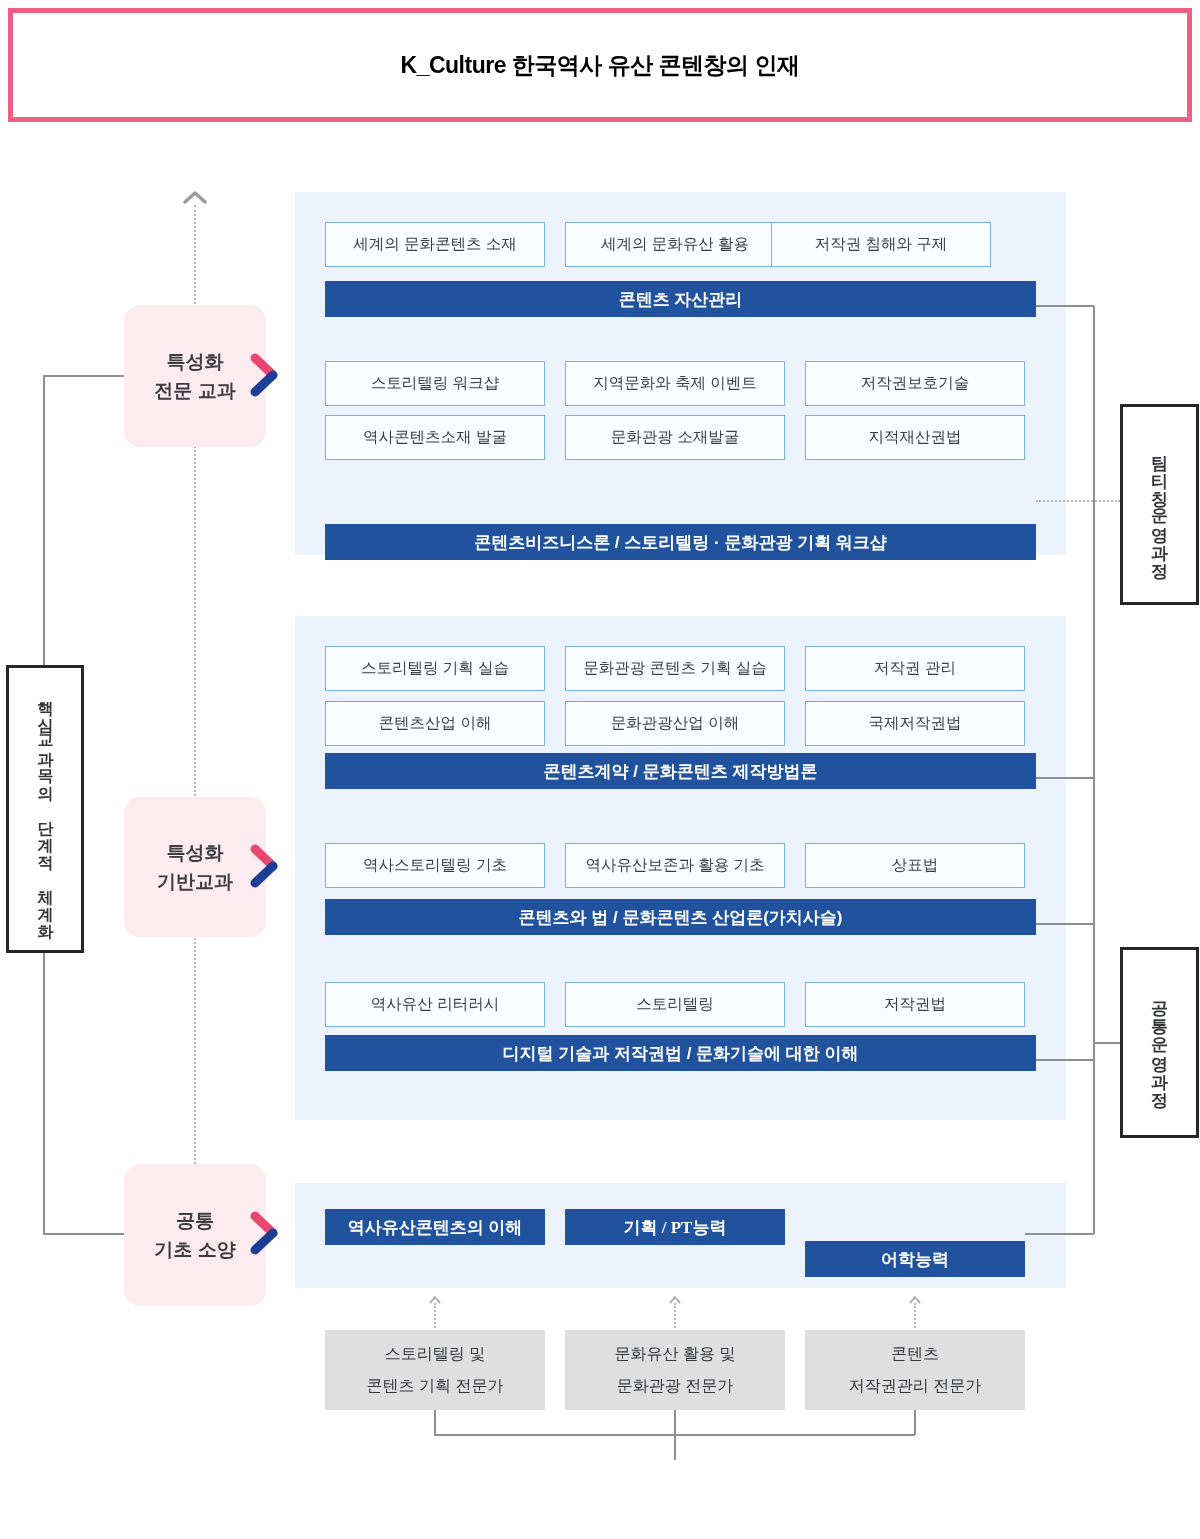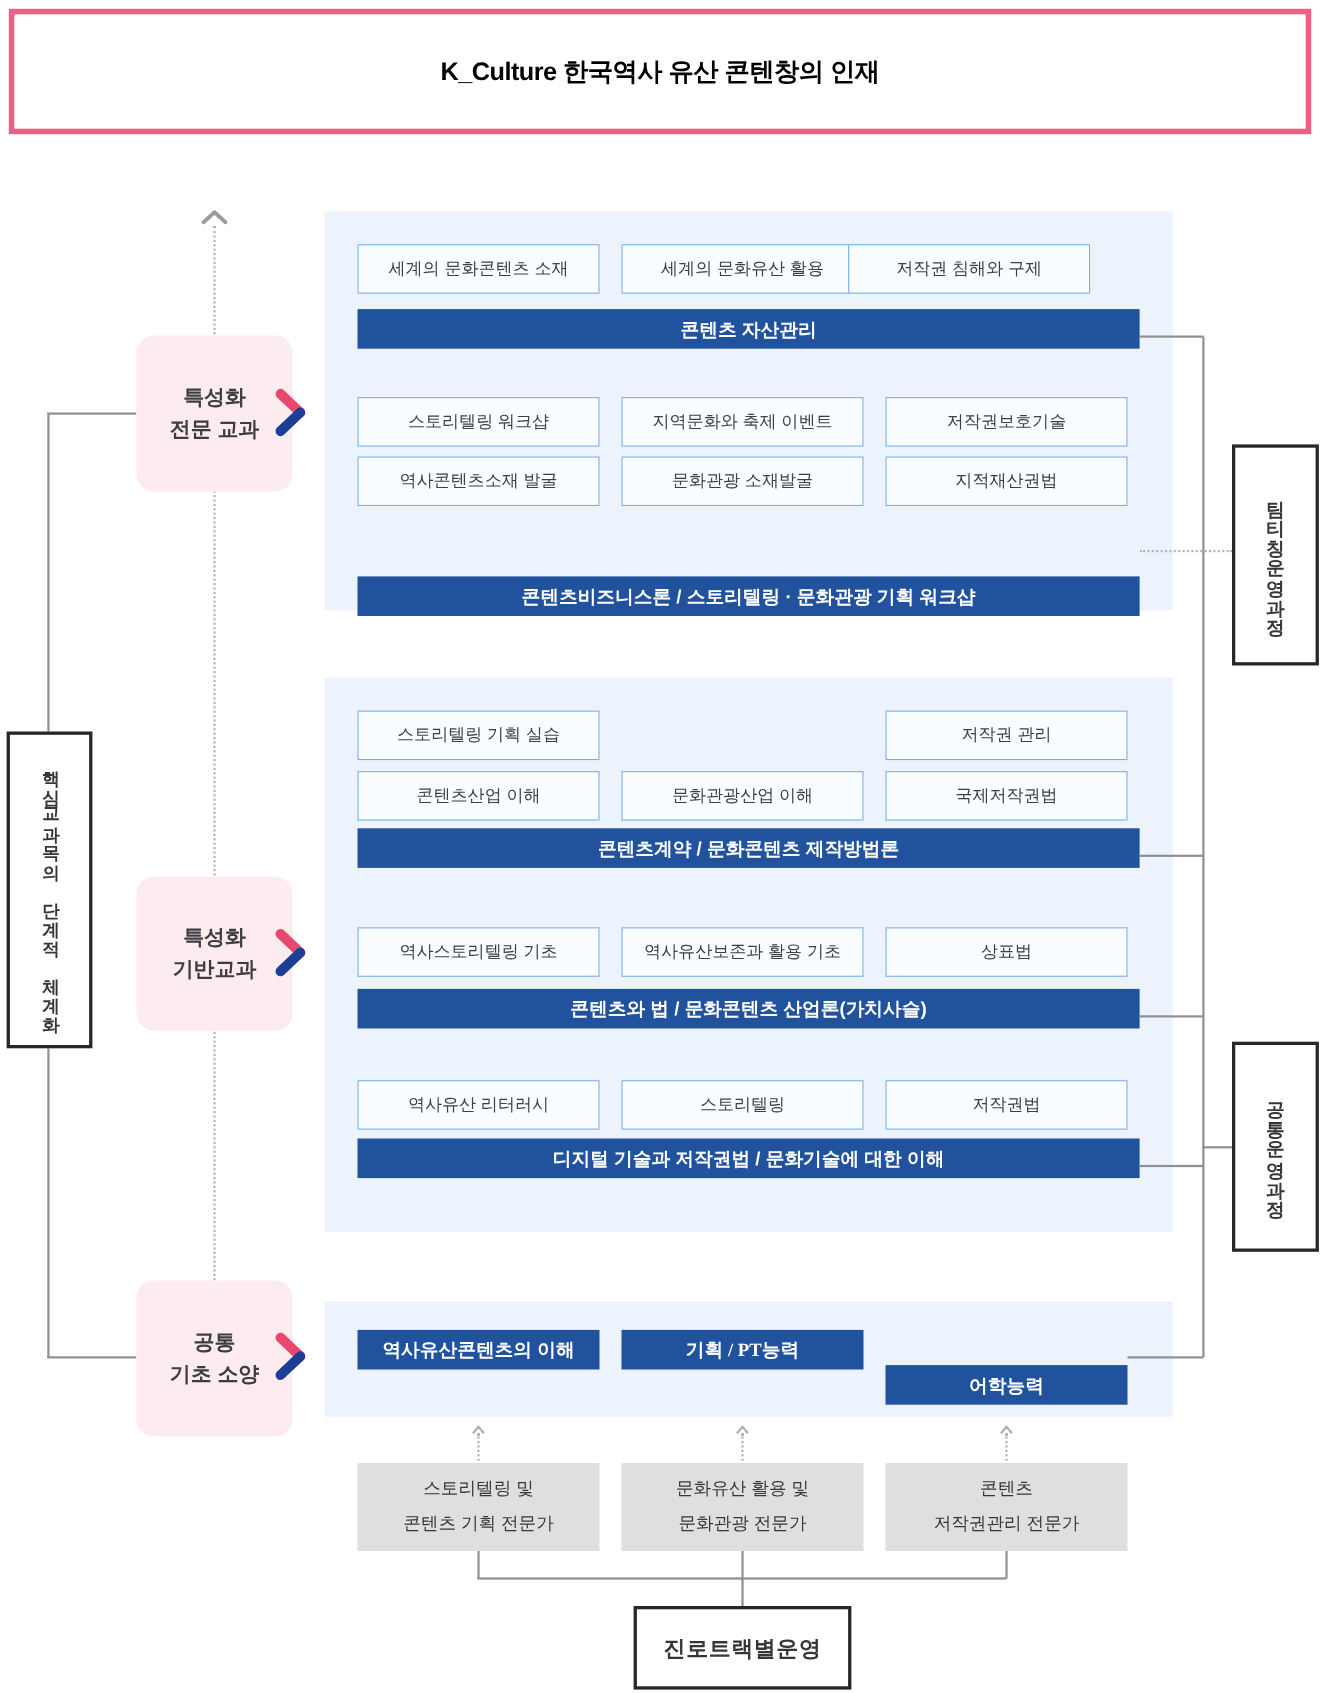--- a/index.html
+++ b/index.html
@@ -140,20 +140,23 @@
     </div>
   <div class="course" style="left:805px;top:415px;">
       <span>지적재산권법</span>
     </div>
   <div class="bar" style="top:476px;margin-top:48px;">
       <span>콘텐츠비즈니스론 / 스토리텔링 · 문화관광 기획 워크샵</span>
     </div>
 
   <div class="course" style="left:325px;top:646px;">
       <span>스토리텔링 기획 실습</span>
+    </div>
+  <div class="course" style="left:565px;top:646px;">
+      <span>문화관광 콘텐츠 기획 실습</span>
     </div>
   <div class="course" style="left:805px;top:646px;">
       <span>저작권 관리</span>
     </div>
   <div class="course" style="left:325px;top:701px;">
       <span>콘텐츠산업 이해</span>
     </div>
   <div class="course" style="left:565px;top:701px;">
       <span>문화관광산업 이해</span>
     </div>
@@ -238,17 +241,14 @@
   <div class="career" style="left:805px;">
     <span>콘텐츠</span>
     <span>저작권관리 전문가</span>
   </div>
 
   <div class="vl" style="left:434px;top:1410px;height:25px;"></div>
   <div class="vl" style="left:914px;top:1410px;height:25px;"></div>
   <div class="vl" style="left:674px;top:1410px;height:50px;"></div>
   <div class="hl" style="left:434px;top:1434px;width:481px;"></div>
 
-  <div class="outbox trackbox">
-    <span>진로트랙별운영</span>
-  </div>
 
 </div>
 
 </body></html>

